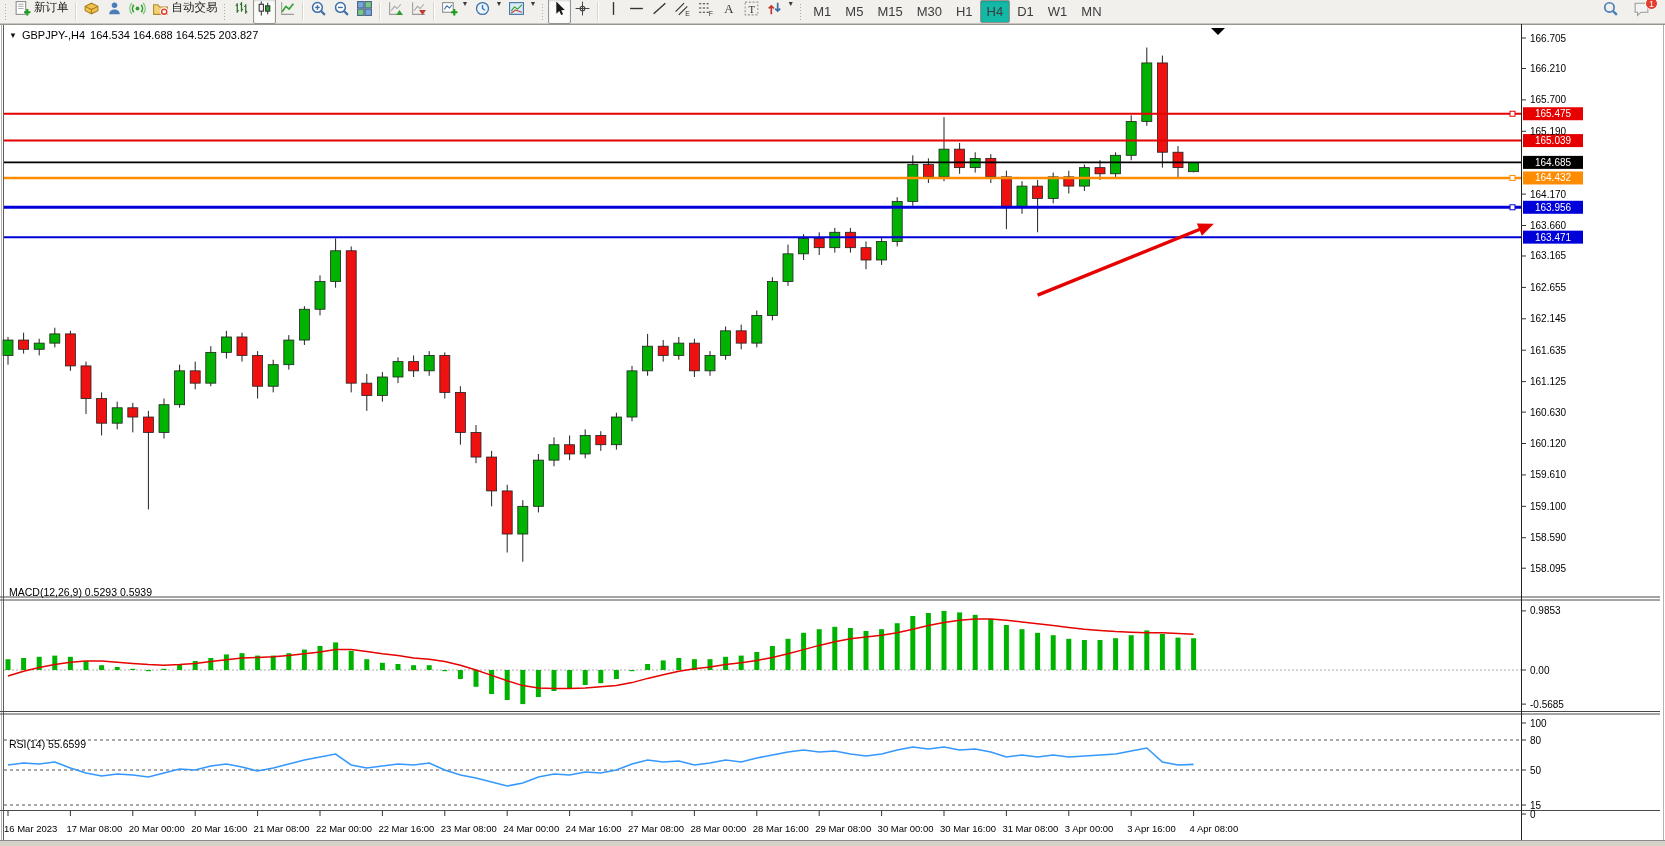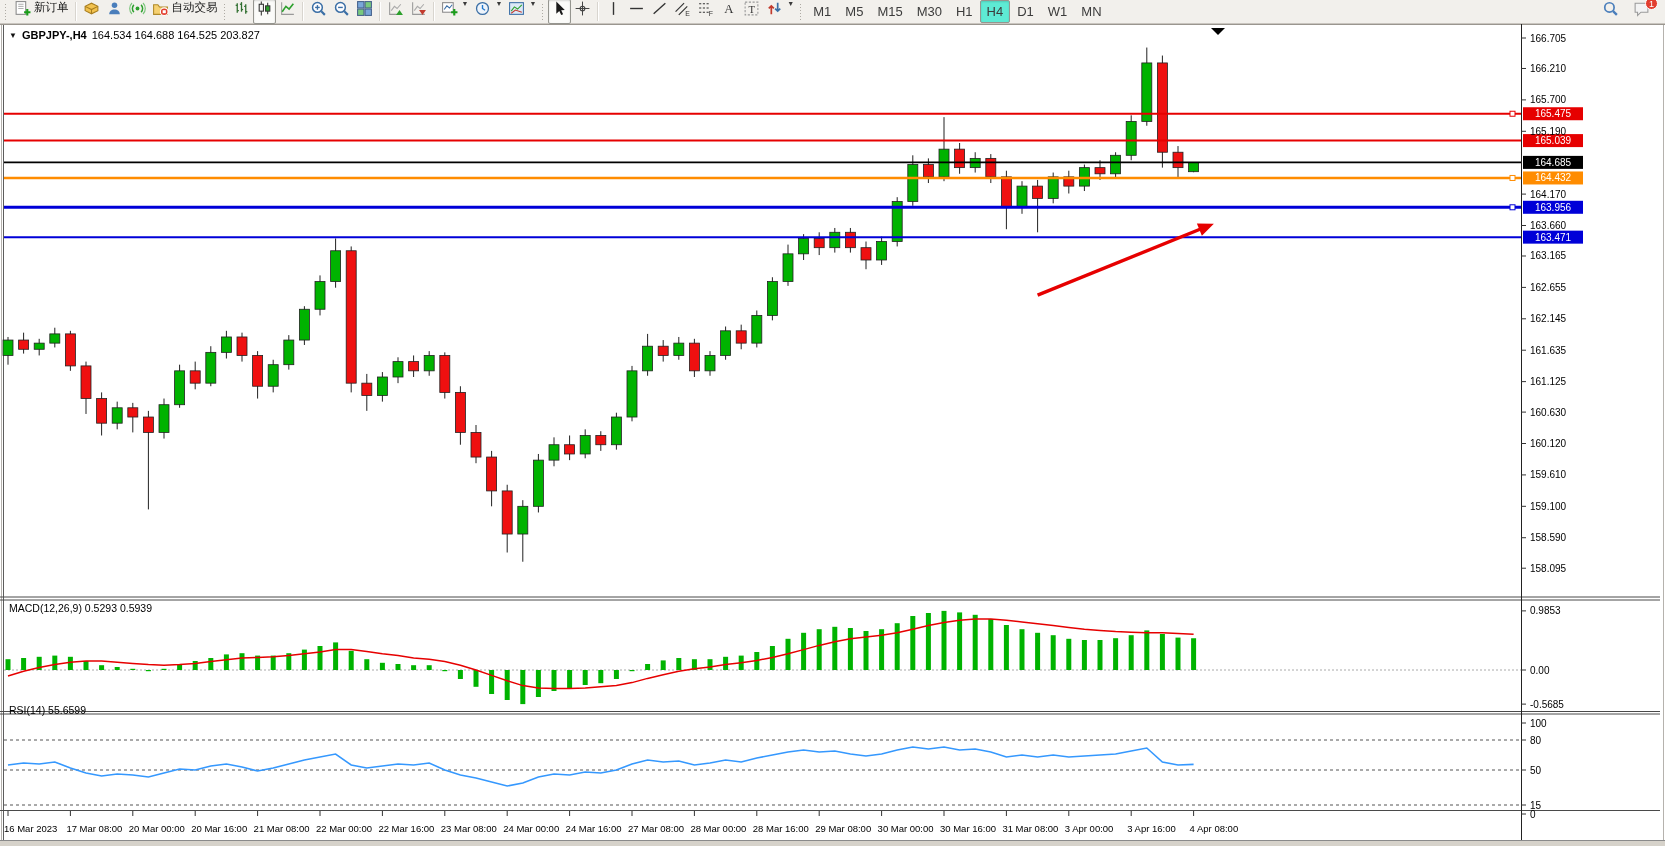--- a/index.html
+++ b/index.html
@@ -6,28 +6,28 @@
 html,body{width:1665px;height:846px;overflow:hidden;background:#fff;font-family:"Liberation Sans",sans-serif}
 .toolbar{position:absolute;left:0;top:0;width:1665px;height:24px;background:linear-gradient(#fcfbfa,#efecе7);background-color:#f2f0ec;border-bottom:1px solid #c9c5bf;display:flex;align-items:center;padding:0 2px;z-index:5}
 .tbtn{height:25px;min-width:21px;display:flex;align-items:flex-start;justify-content:center;gap:3px;padding:0 2px;border:1px solid transparent;border-radius:2px}
 .tbtn.pressed{border-color:#95958f;background:#fbfbf9;box-shadow:inset 0 1px 2px rgba(0,0,0,.14)}
 .tbtn .lbl{font-size:11.5px;color:#151515;white-space:nowrap}
 .sep{width:0;height:19px;border-left:1px solid #d8d5cf;border-right:1px solid #fff;margin:0 3px}
 .grip{width:3px;height:17px;margin:0 4px 0 2px;background-image:radial-gradient(#aeaba4 45%,transparent 46%);background-size:3px 3px;background-repeat:repeat-y}
 .ti{width:17px;height:17px;display:block}
 .dd{font-size:7px;color:#3a3a3a;margin-left:1px}
 .tf{font-size:13px;color:#3c3c3c;padding:3px 6px;border:1px solid transparent;border-radius:2px}
-.tf.pressed{border-color:#95958f;background:#5eead4;box-shadow:inset 0 1px 2px rgba(0,0,0,.14)}
+.tf.pressed{border-color:#95958f;background:#14b8a6;box-shadow:inset 0 1px 2px rgba(0,0,0,.14)}
 .right{margin-left:auto;display:flex;align-items:center;gap:8px;padding-right:10px}
 .chatwrap{position:relative}
 .badge{position:absolute;top:-3px;right:-6px;width:13px;height:13px;border-radius:50%;background:#e23d2e;color:#fff;font-size:9px;display:flex;align-items:center;justify-content:center;border:1px solid #fff}
 .overlay{position:absolute;z-index:3;color:#000;white-space:nowrap}
 .title-row{display:flex;align-items:center;gap:5px;font-size:11px}
 .title-row .tri{font-size:8px;color:#111}
-.title-row .sym{font-weight:700}
+.title-row .sym{font-weight:400}
 .ind-label{font-size:10.5px}
 #chart-svg{position:absolute;left:0;top:24px}
 </style>
 </head>
 <body>
 
 <div class="toolbar">
   <div class="grip"></div>
   <div class="tbtn">
     <svg class="ti" viewBox="0 0 16 16">
@@ -634,14 +634,14 @@
       <line x1="1193.6" y1="811" x2="1193.6" y2="816" stroke="#333"></line>
       <text x="1189.6" y="832" font-family="Liberation Sans, sans-serif" font-size="9.5" fill="#000">4 Apr 08:00</text>
     </g>
   </svg>
 
 <div class="overlay title-row" style="left:9px;top:29px">
   <span class="tri">▼</span>
   <span class="sym">GBPJPY-,H4</span>
   <span class="vals">164.534 164.688 164.525 203.827</span>
 </div>
-<div class="overlay ind-label" style="left:9px;top:602px">MACD(12,26,9) 0.5293 0.5939</div>
-<div class="overlay ind-label" style="left:9px;top:704px">RSI(14) 55.6599</div>
+<div class="overlay ind-label" style="left:9px;top:586px">MACD(12,26,9) 0.5293 0.5939</div>
+<div class="overlay ind-label" style="left:9px;top:738px">RSI(14) 55.6599</div>
 
 </body></html>

